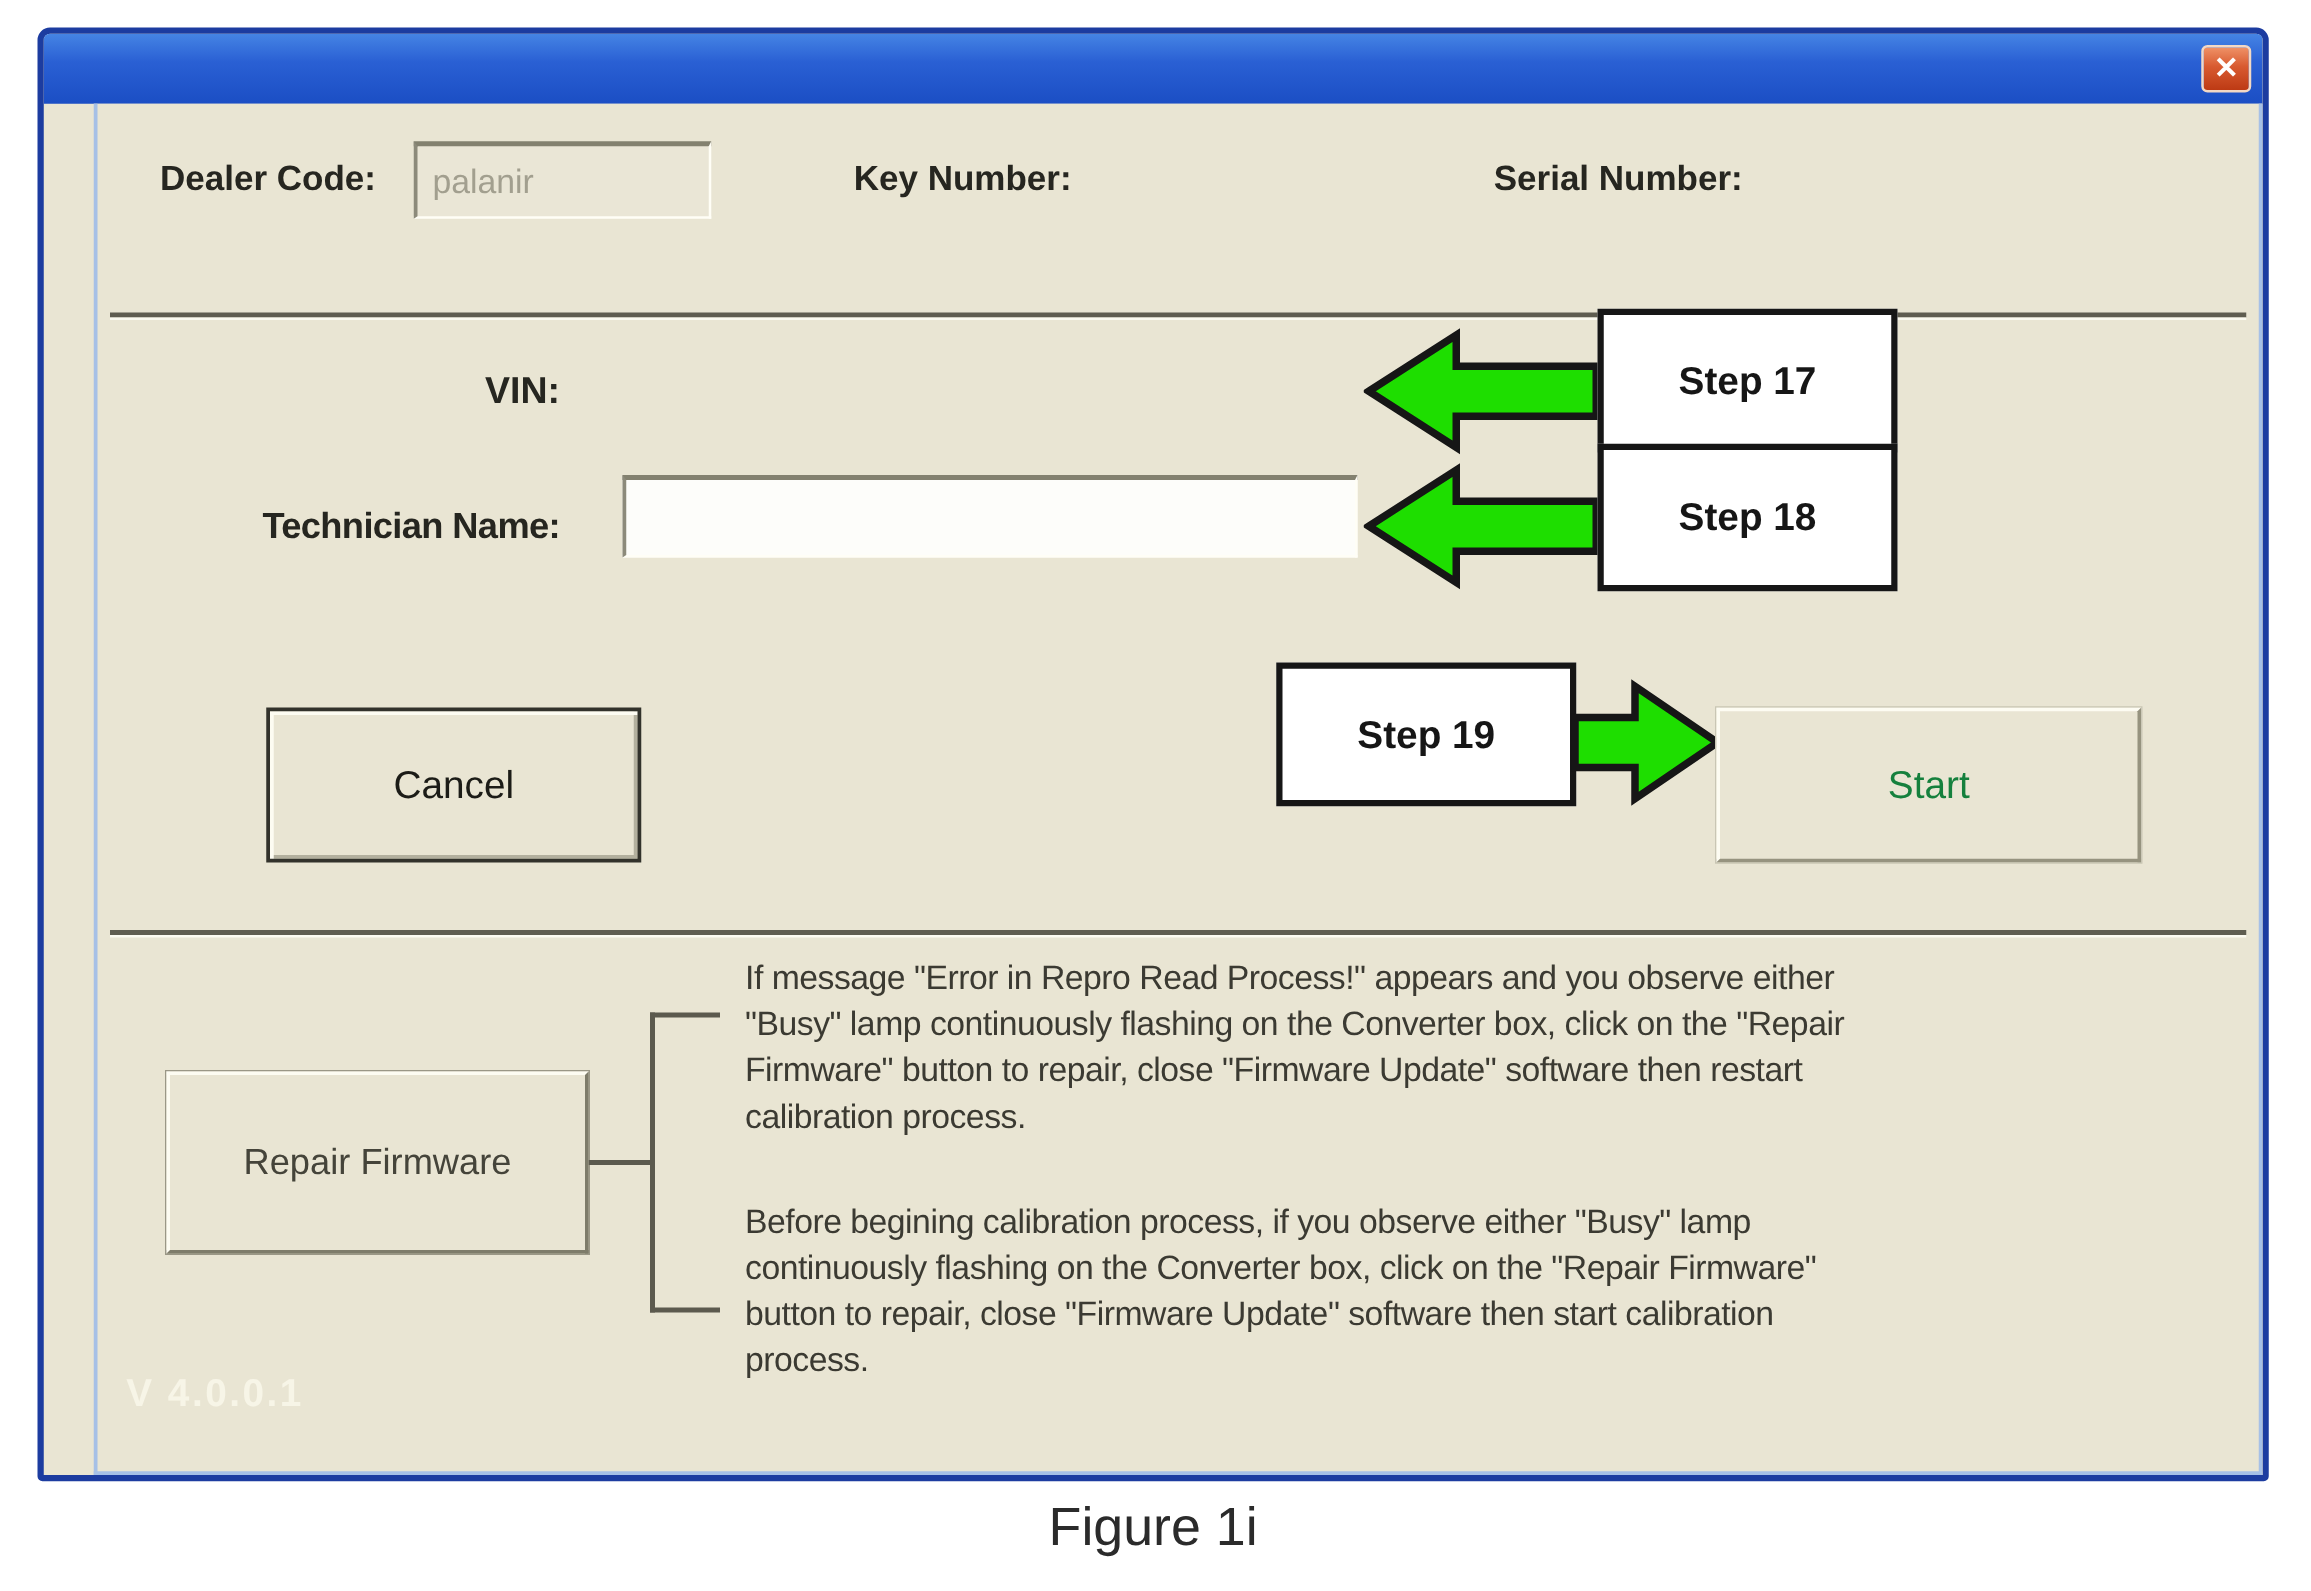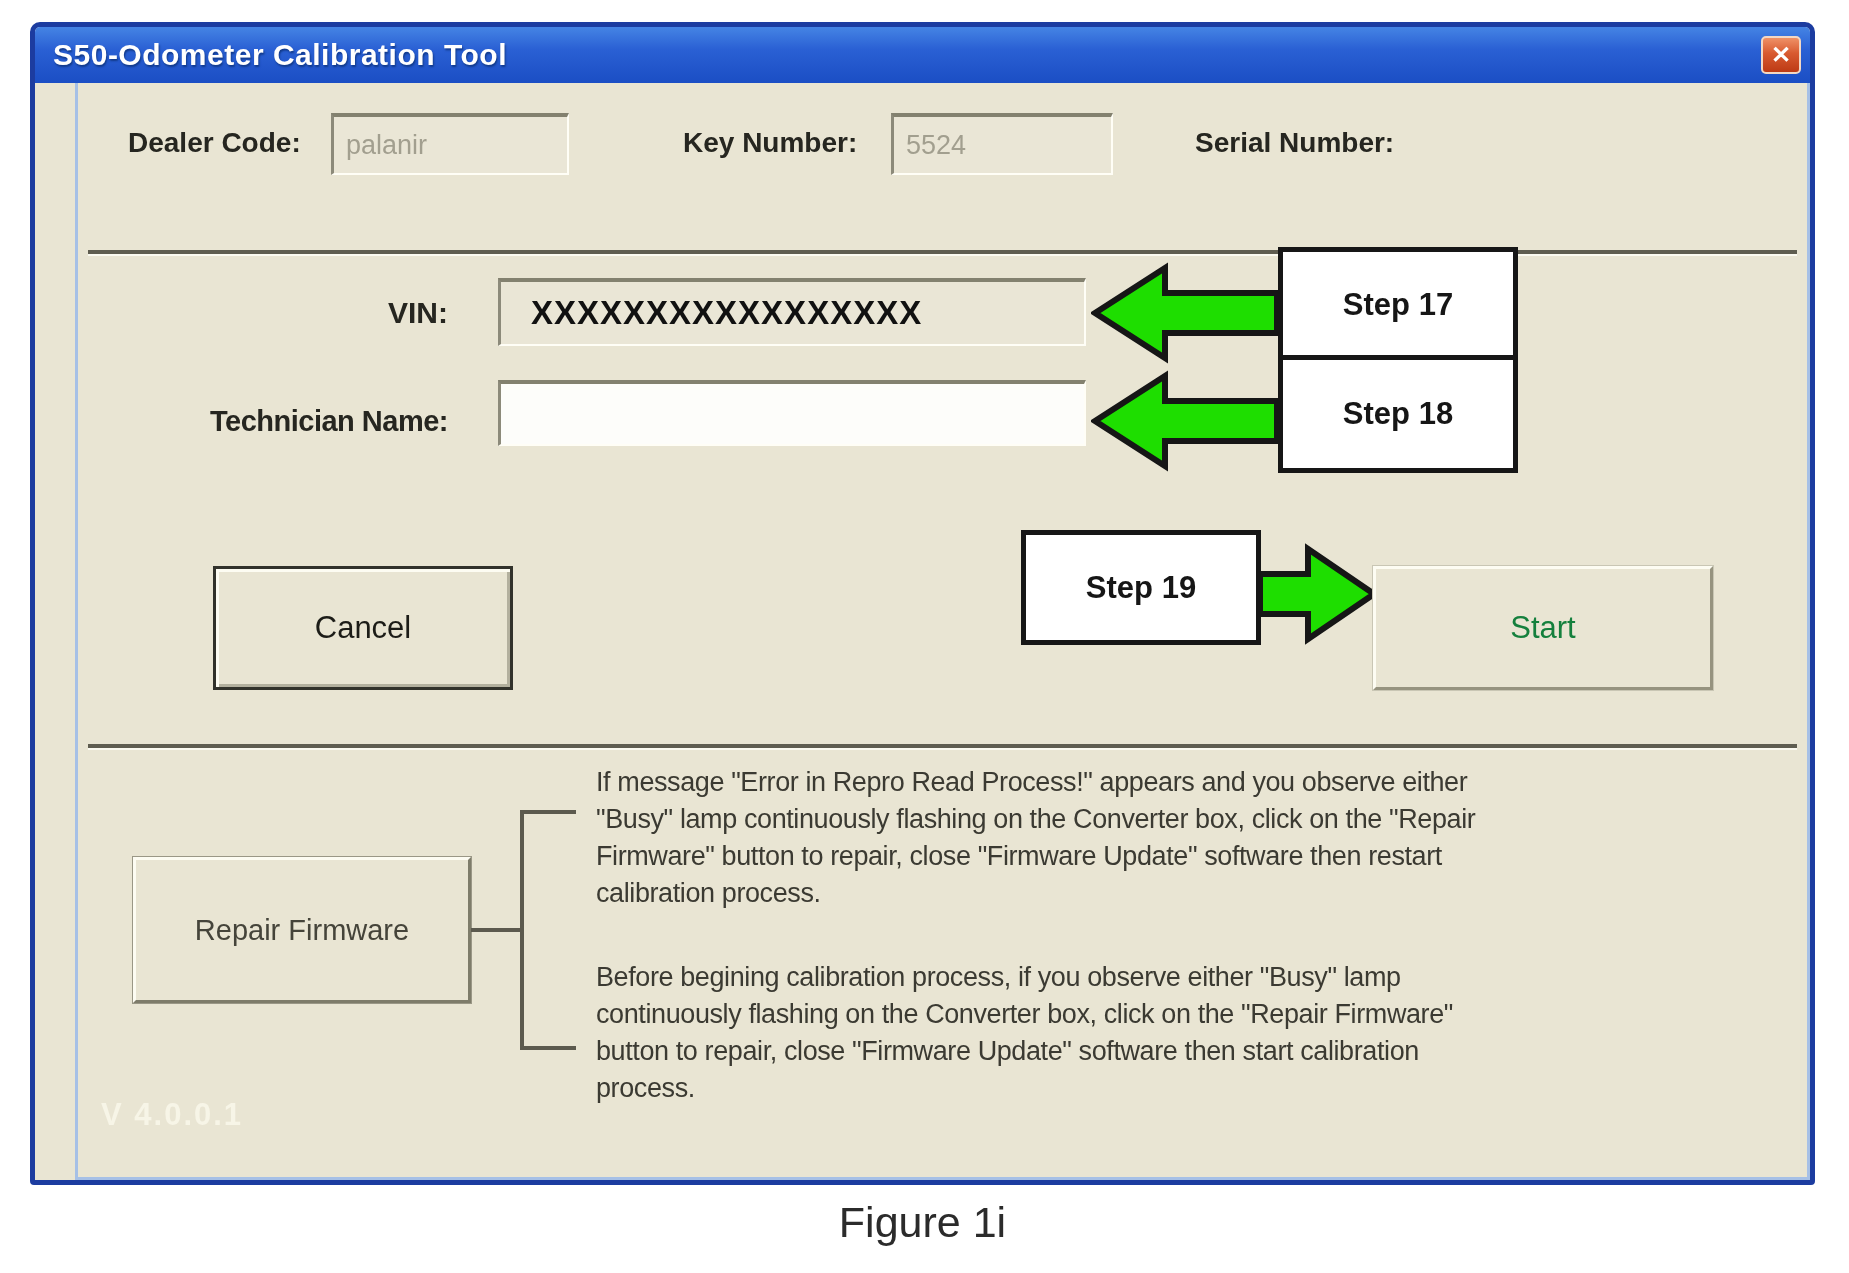--- a/index.html
+++ b/index.html
@@ -82,46 +82,39 @@
            font-size:43px;color:#2b2b2b;}
 </style>
 </head>
 <body>
 
 <div id="page">
 
   <div id="dialog">
 
     <div id="titlebar">
-      <span class="title">S50-Odometer Calibration Tool</span>
       <div id="close-btn">
         <span>✕</span>
       </div>
     </div>
 
     <div id="client">
 
       <div class="lbl" style="left:50px;top:44px;">Dealer Code:</div>
       <div class="field" style="left:253px;top:30px;width:238px;height:62px;">
         <span>palanir</span>
       </div>
 
       <div class="lbl" style="left:605px;top:44px;">Key Number:</div>
-      <div class="field" style="left:813px;top:30px;width:222px;height:62px;">
-        <span>5524</span>
-      </div>
 
       <div class="lbl" style="left:1117px;top:44px;">Serial Number:</div>
 
       <div class="sep" style="top:167px;"></div>
 
       <div class="lbl" style="left:40px;top:213px;width:330px;text-align:right;font-size:30px;">VIN:</div>
-      <div class="field" style="left:420px;top:195px;width:588px;height:68px;">
-        <span class="vin-text">XXXXXXXXXXXXXXXXX</span>
-      </div>
       <svg class="arrow" style="left:1013px;top:179px;" width="190" height="102" viewBox="0 0 190 102">
         <polygon points="4,51 74,6 74,31 186,31 186,71 74,71 74,96" fill="#1ede00" stroke="#161616" stroke-width="6"></polygon>
       </svg>
       <div class="step-box" style="left:1200px;top:164px;width:240px;height:115px;">
         <span>Step 17</span>
       </div>
 
       <div class="lbl" style="left:40px;top:322px;width:330px;text-align:right;font-size:29px;letter-spacing:-0.5px;">Technician Name:</div>
       <input class="tech-input" style="left: 420px; top: 297px; width: 588px; height: 66px;" value="">
       <svg class="arrow" style="left:1013px;top:287px;" width="190" height="102" viewBox="0 0 190 102">

